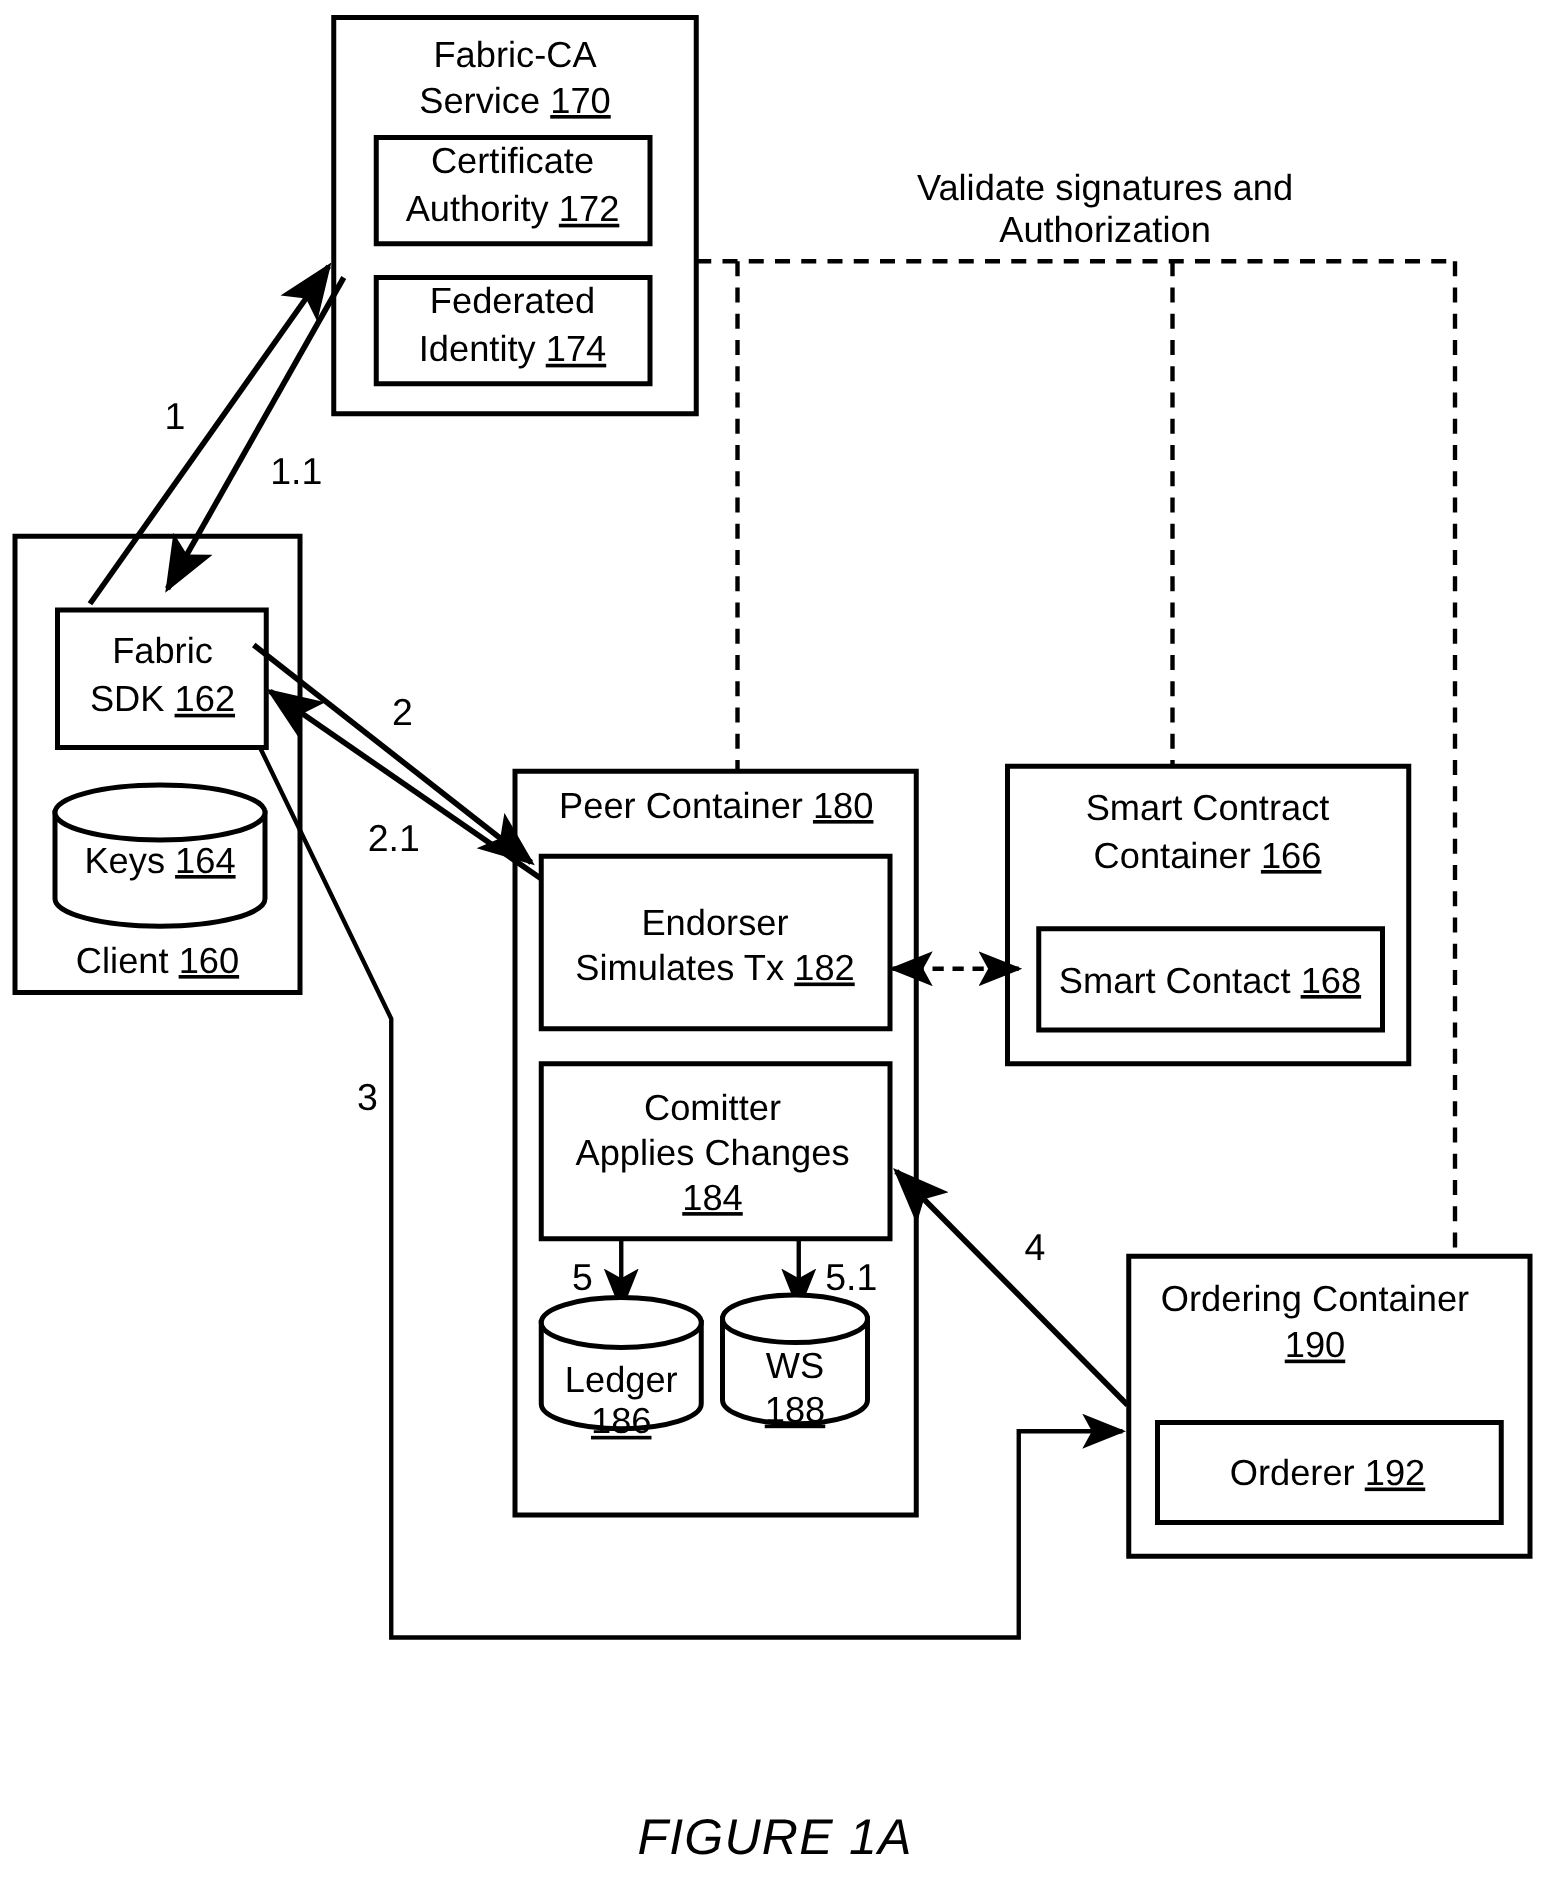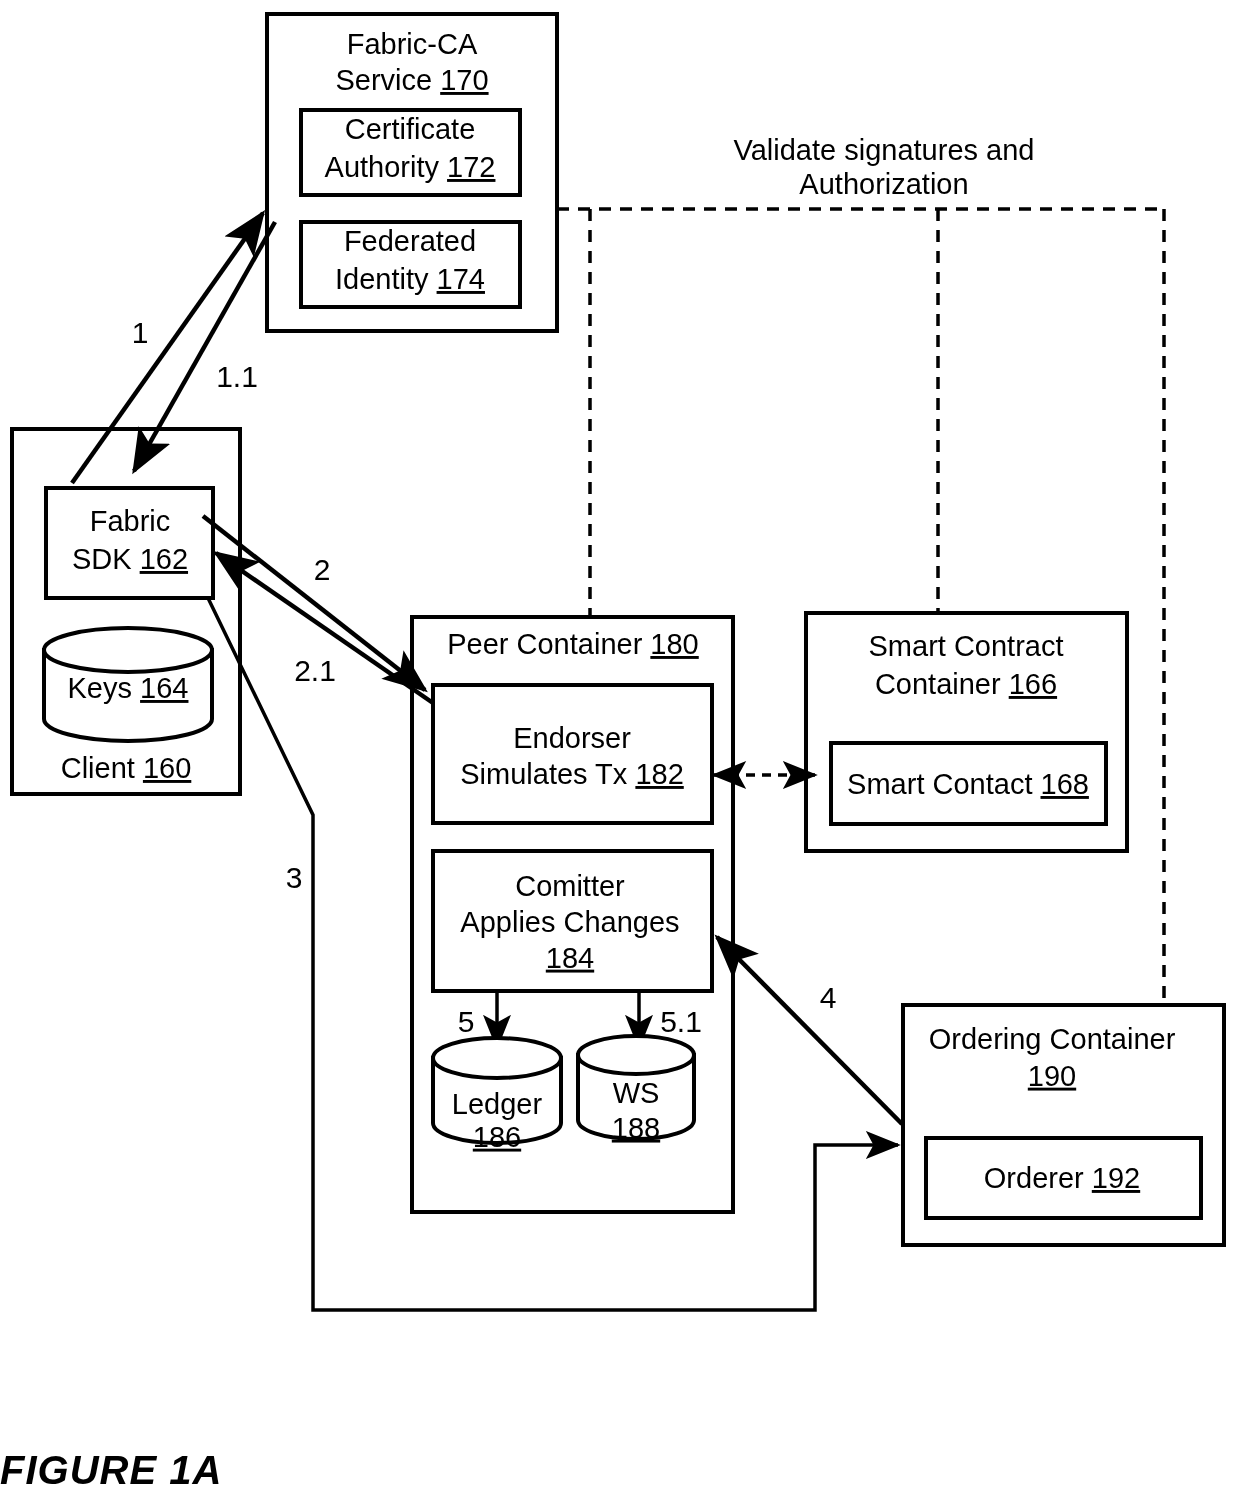--- a/index.html
+++ b/index.html
@@ -76,24 +76,24 @@
     stroke: #000000;
     stroke-width: 3.5;
     fill: none;
     stroke-dasharray: 9 7;
   }
   .caption {
     position: absolute;
     left: 0;
     top: 1448px;
     width: 1240px;
-    text-align: left;
+    text-align: center;
     font-family: "Liberation Sans", sans-serif;
     font-size: 40px;
-    font-weight: bold;
+    font-weight: normal;
     font-style: italic;
     letter-spacing: 1px;
     color: #000000;
   }
 </style>
 </head>
 <body>
 
 <svg id="diagram" viewBox="0 0 1240 1510" xmlns="http://www.w3.org/2000/svg">
   <defs>

